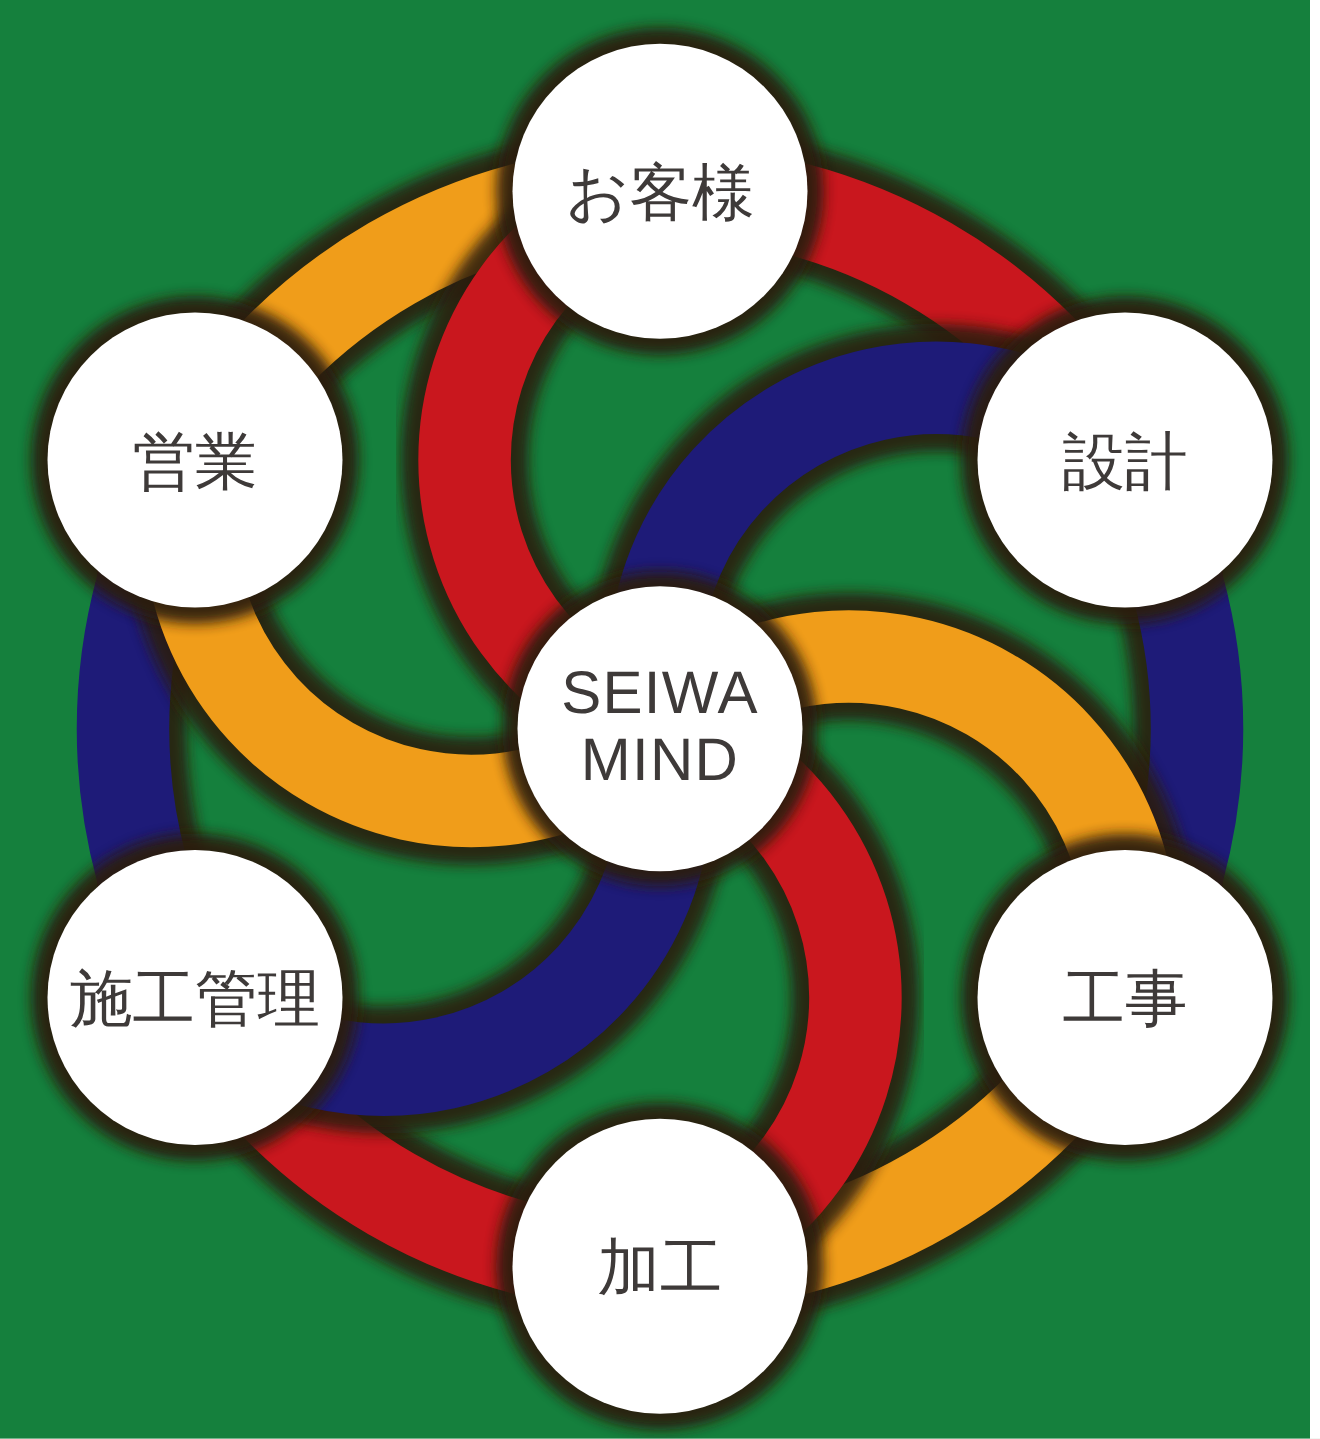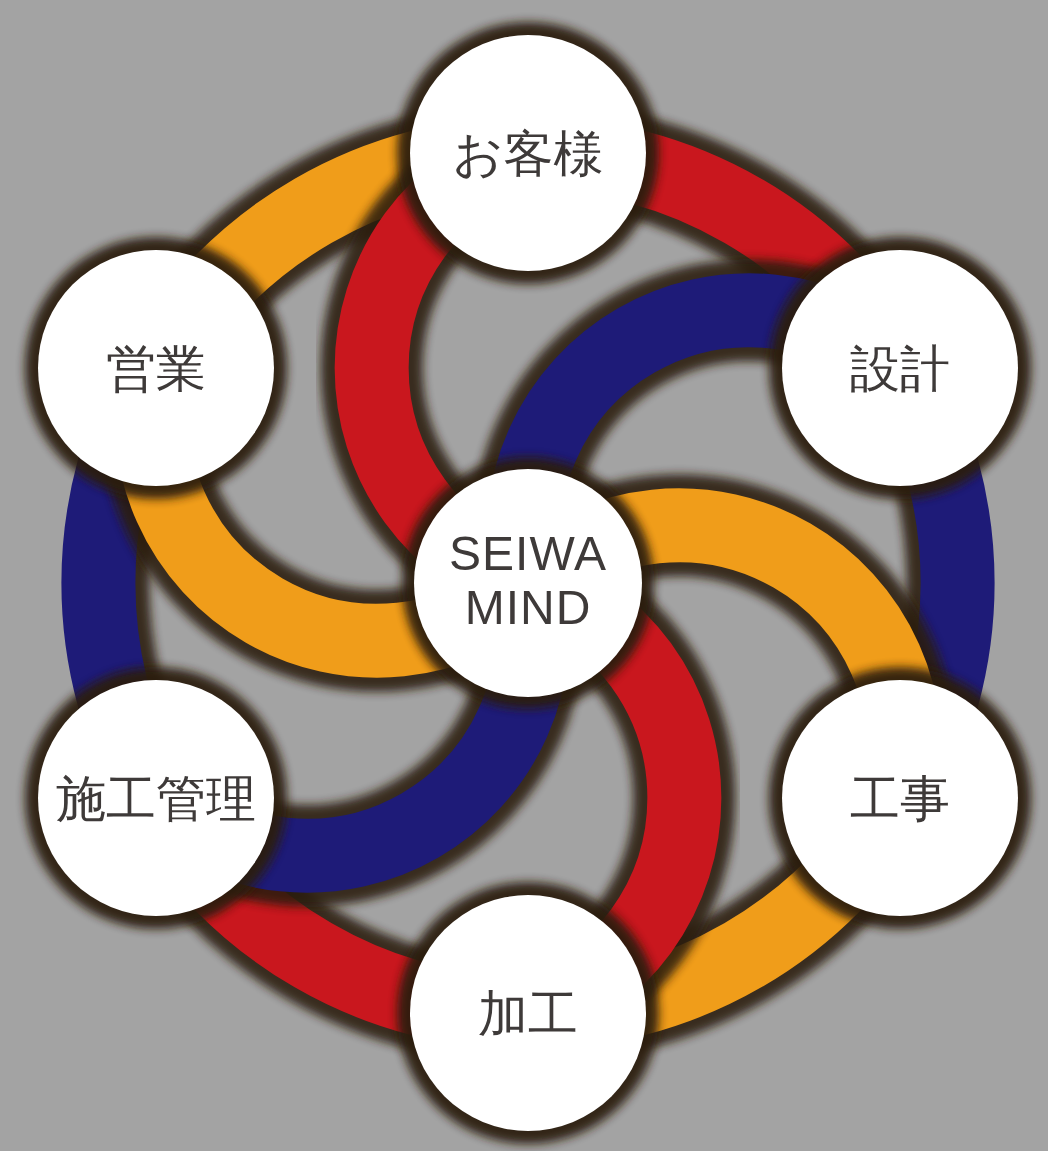--- a/index.html
+++ b/index.html
@@ -4,21 +4,21 @@
 <style>
   html, body {
     margin: 0;
     padding: 0;
     background: #ffffff;
   }
   .stage {
     position: relative;
     width: 1048px;
     height: 1151px;
-    background: #a3a3a3;
+    background: #15803d;
     overflow: hidden;
   }
   svg { display: block; }
   .arc-shadow {
     fill: none;
     stroke-width: 102px;
     opacity: 0.88;
     filter: url(#softblur);
   }
   .arc-color {

